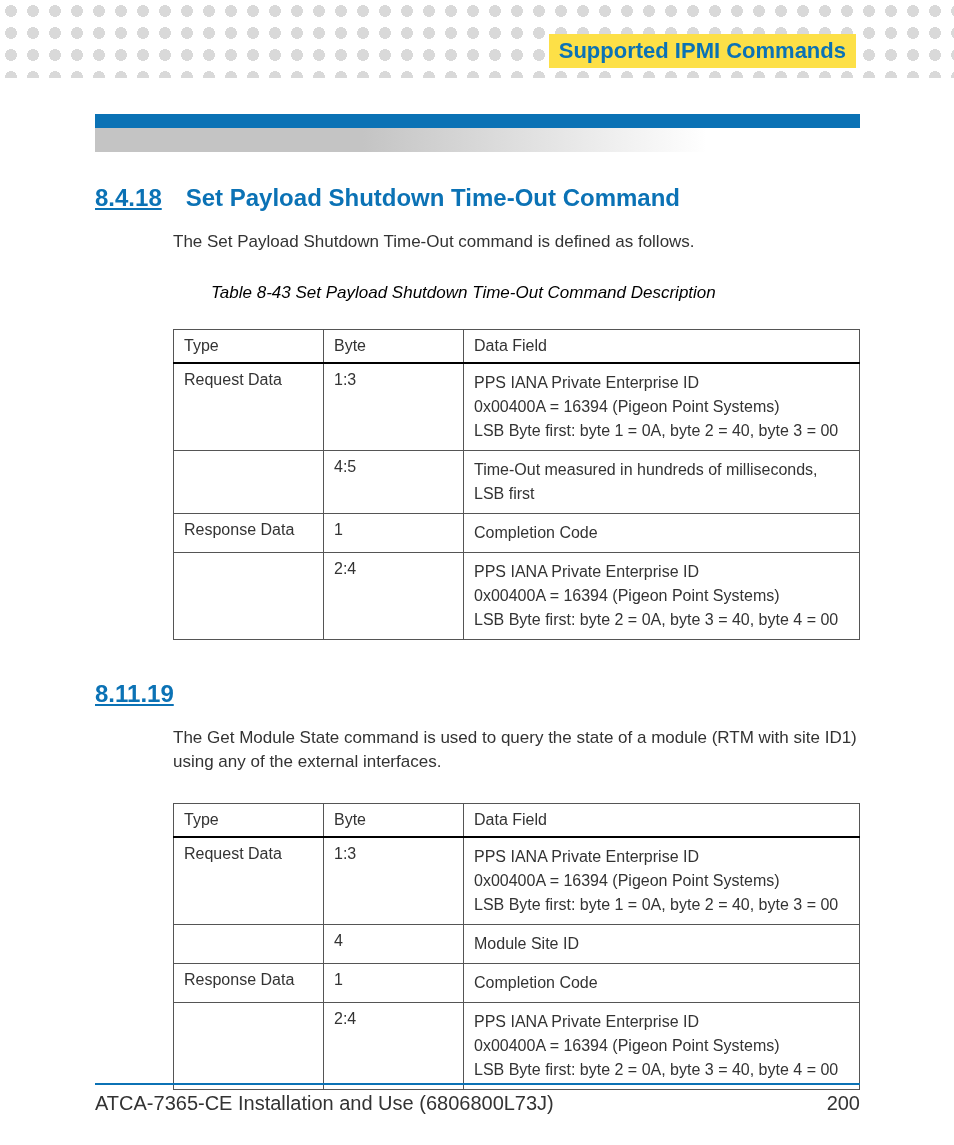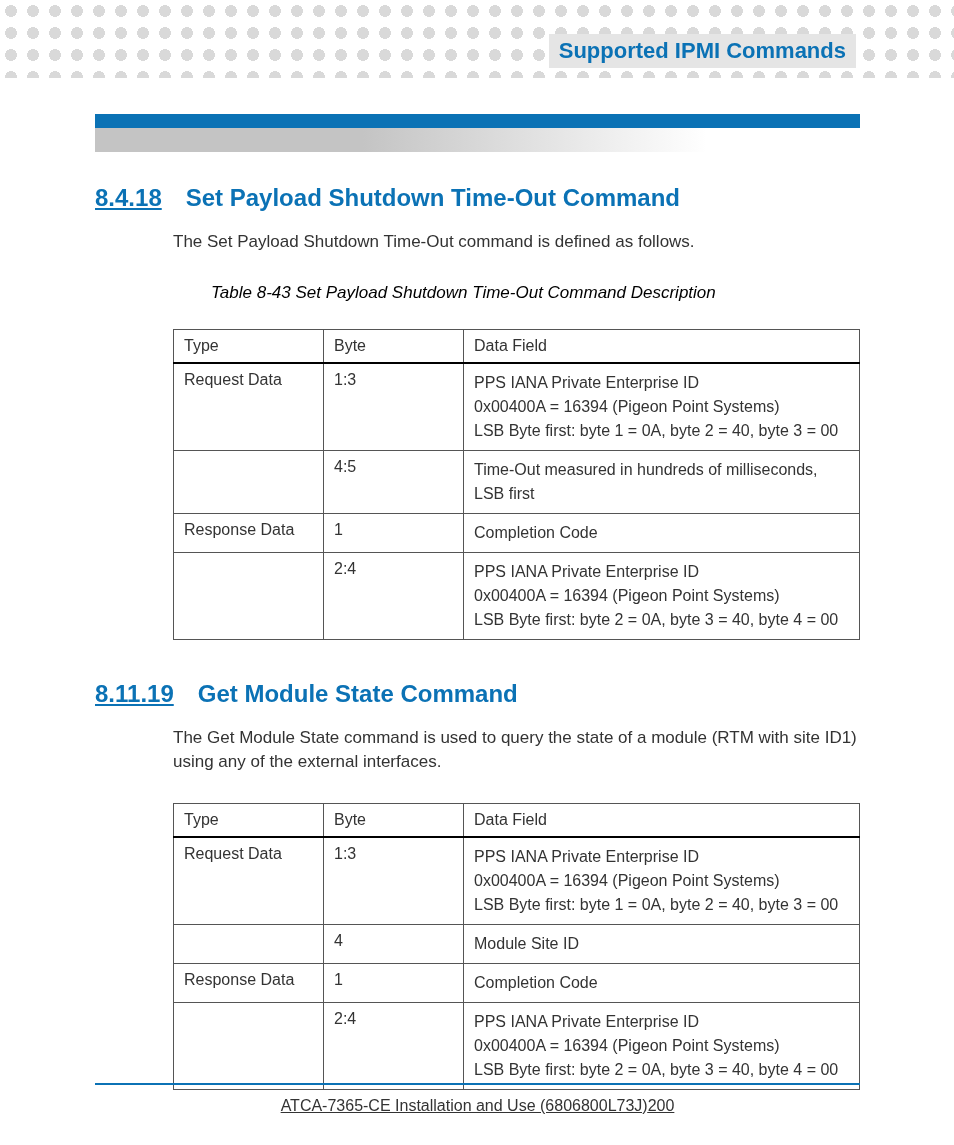--- a/index.html
+++ b/index.html
@@ -18,21 +18,21 @@
     width: 954px;
     height: 78px;
     background-image: radial-gradient(circle, #d9d9d9 6px, transparent 6px);
     background-size: 22px 22px;
     background-position: 0 0;
   }
   .header-title {
     position: absolute;
     top: 34px;
     right: 98px;
-    background: #e5e5e5;
+    background: #fde047;
     padding: 4px 10px;
     font-size: 22px;
     font-weight: 700;
     color: #0b72b5;
   }
   .blue-bar {
     position: absolute;
     top: 114px;
     left: 95px;
     width: 765px;
@@ -102,24 +102,23 @@
     left: 95px;
     width: 765px;
     border-top: 2px solid #0b72b5;
   }
   .footer {
     position: absolute;
     bottom: 30px;
     left: 95px;
     width: 765px;
     display: flex;
-    justify-content: center;
-    font-size: 16px;
-    color: #333;
-    text-decoration: underline;
+    justify-content: space-between;
+    font-size: 20px;
+    color: #333;
   }
 </style>
 </head>
 <body>
 
 <div class="dot-pattern"></div>
 <div class="header-title">Supported IPMI Commands</div>
 <div class="blue-bar"></div>
 <div class="gray-fade"></div>
 
@@ -170,21 +169,20 @@
           <div>PPS IANA Private Enterprise ID</div>
           <div>0x00400A = 16394 (Pigeon Point Systems)</div>
           <div>LSB Byte first: byte 2 = 0A, byte 3 = 40, byte 4 = 00</div>
         </td>
       </tr>
     </tbody>
   </table>
 
   <div class="section-heading">
     <span class="section-num">8.11.19</span>
-    <span>Get Module State Command</span>
   </div>
   <p class="body-text">The Get Module State command is used to query the state of a module (RTM with site ID1) using any of the external interfaces.</p>
   <table>
     <thead>
       <tr>
         <th class="col-type">Type</th>
         <th class="col-byte">Byte</th>
         <th>Data Field</th>
       </tr>
     </thead>

